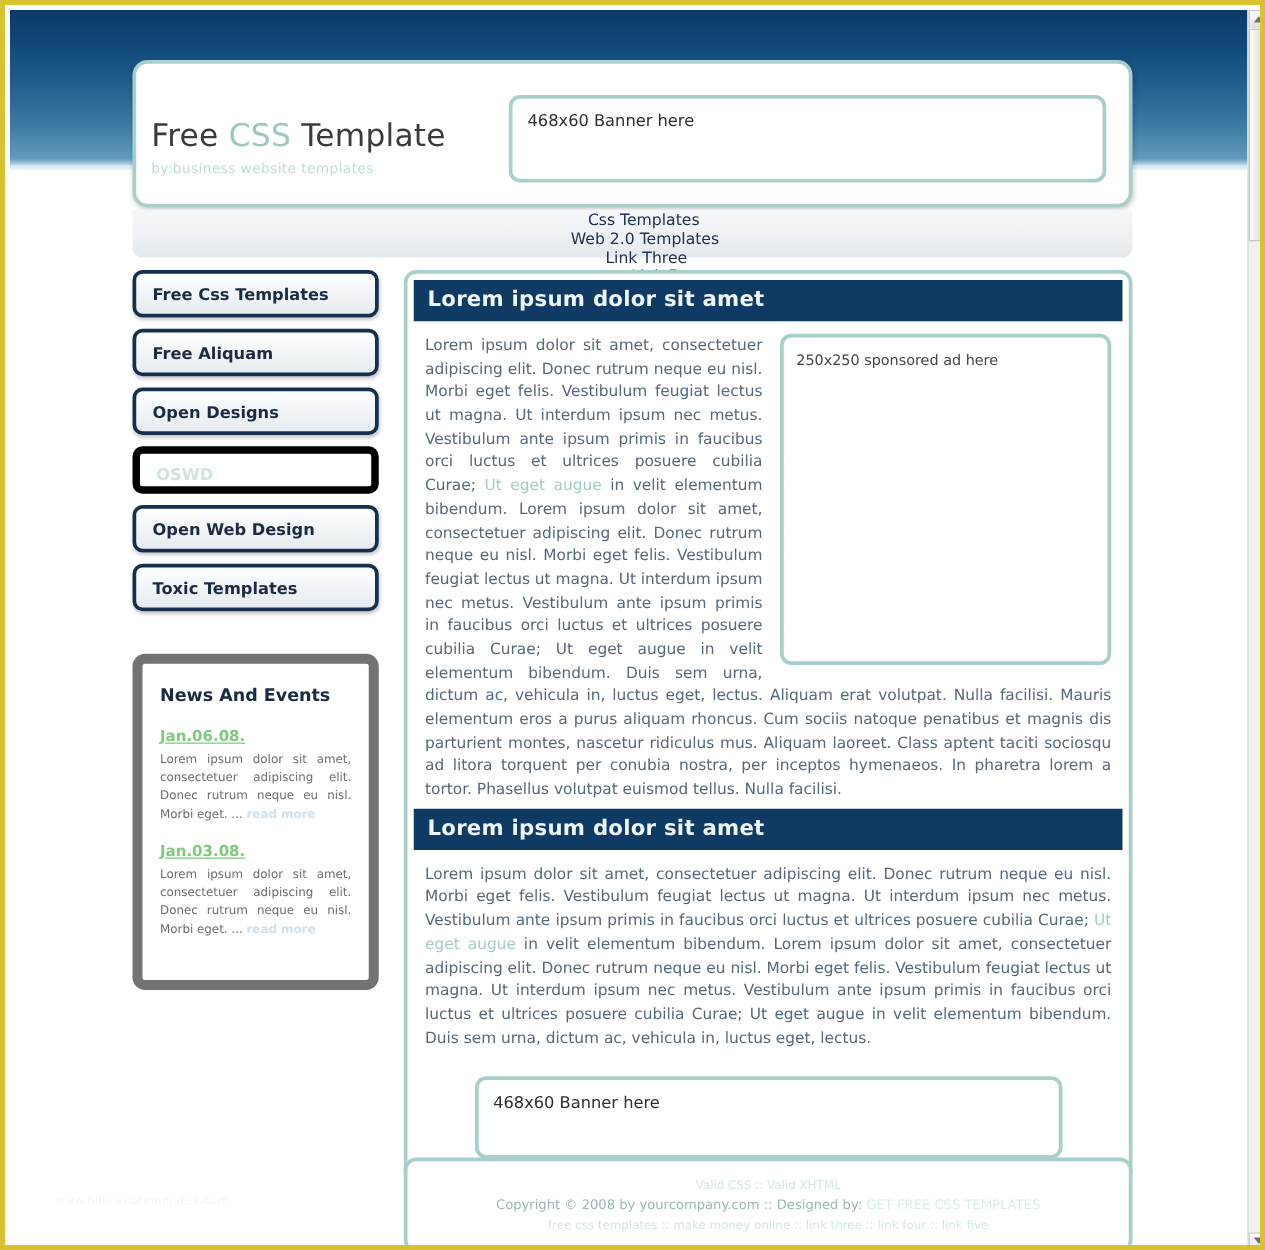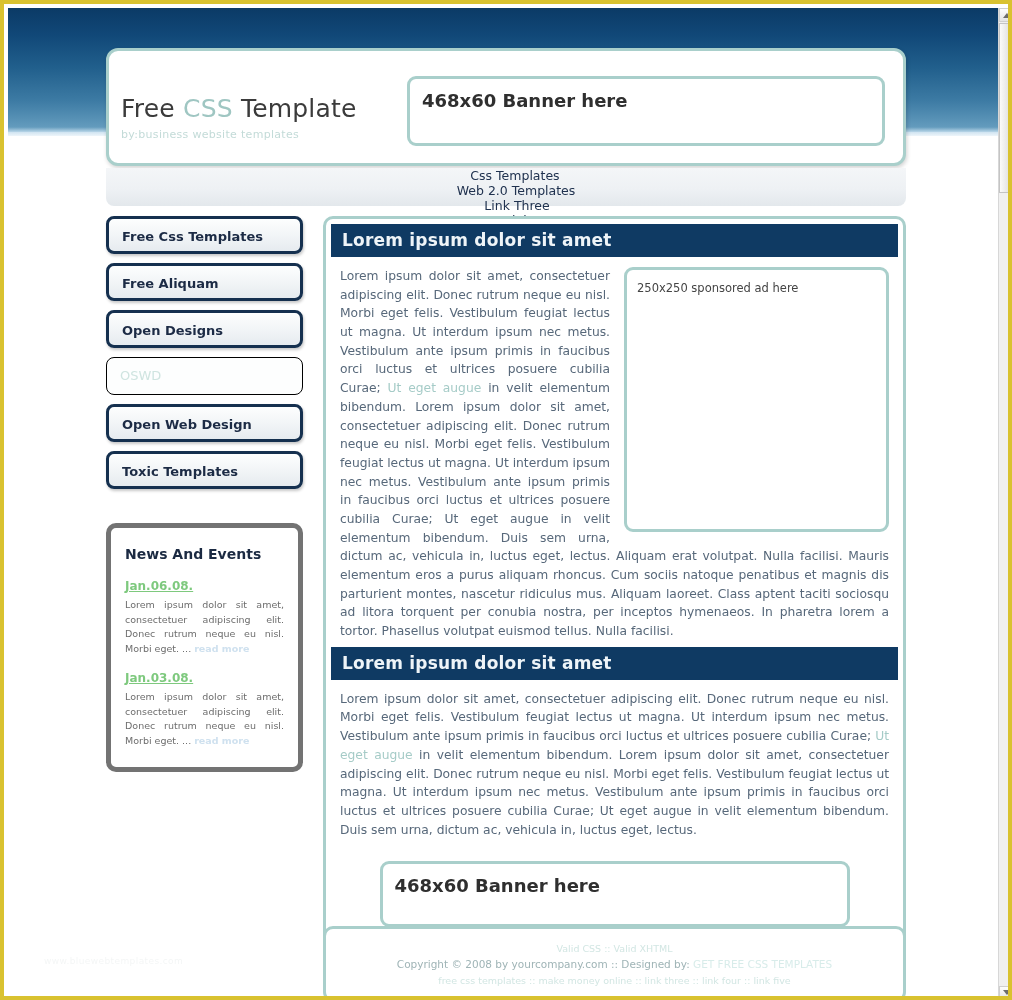--- a/index.html
+++ b/index.html
@@ -118,22 +118,22 @@
     position: absolute;
     left: 298px; top: 25px;
     width: 478px; height: 70px;
     background: #ffffff;
     border: 3px solid #a9cfcb;
     border-radius: 9px;
   }
   .banner-label {
     position: absolute;
     left: 12px; top: 11px;
-    font-size: 18px;
-    font-weight: bold;
+    font-size: 13px;
+    font-weight: normal;
     color: #2f2f2f;
   }
 
   
   #nav {
     position: absolute;
     left: 0; top: 160px;
     width: 800px; height: 38px;
     background: linear-gradient(to bottom,#f4f6f8 0%,#eef1f4 55%,#e3e8ec 100%);
     border-radius: 0 0 8px 8px;
@@ -173,34 +173,34 @@
     color: #1c2b45;
     text-decoration: none;
     background: linear-gradient(to bottom,#fdfefe 0%,#f2f5f7 50%,#e6ebef 100%);
     border: 3px solid #15304f;
     border-radius: 8px;
     box-shadow: 1px 2px 3px rgba(0,0,0,0.22);
   }
   .menu-item.muted {
     color: #cfe4e0;
     background: #fdfefe;
-    border: 1px solid #000000;
+    border: 6px solid #000000;
     box-shadow: none;
-    font-weight: normal;
+    font-weight: bold;
   }
 
   
   #news-box {
     position: absolute;
     left: 0; top: 307px;
     width: 197px;
     background: #ffffff;
-    border: 5px solid #737373;
+    border: 8px solid #737373;
     border-radius: 10px;
-    padding: 18px 14px 4px 14px;
+    padding: 18px 14px 18px 14px;
   }
   #news-title {
     font-size: 14px;
     font-weight: bold;
     color: #1b2a42;
     margin-bottom: 17px;
   }
   .news-entry { margin-bottom: 14px; }
   .news-date {
     font-size: 12px;

